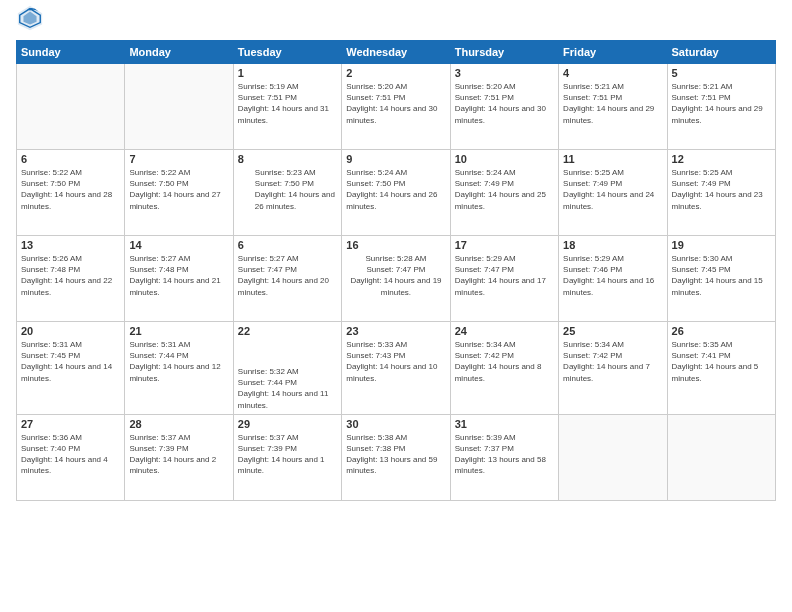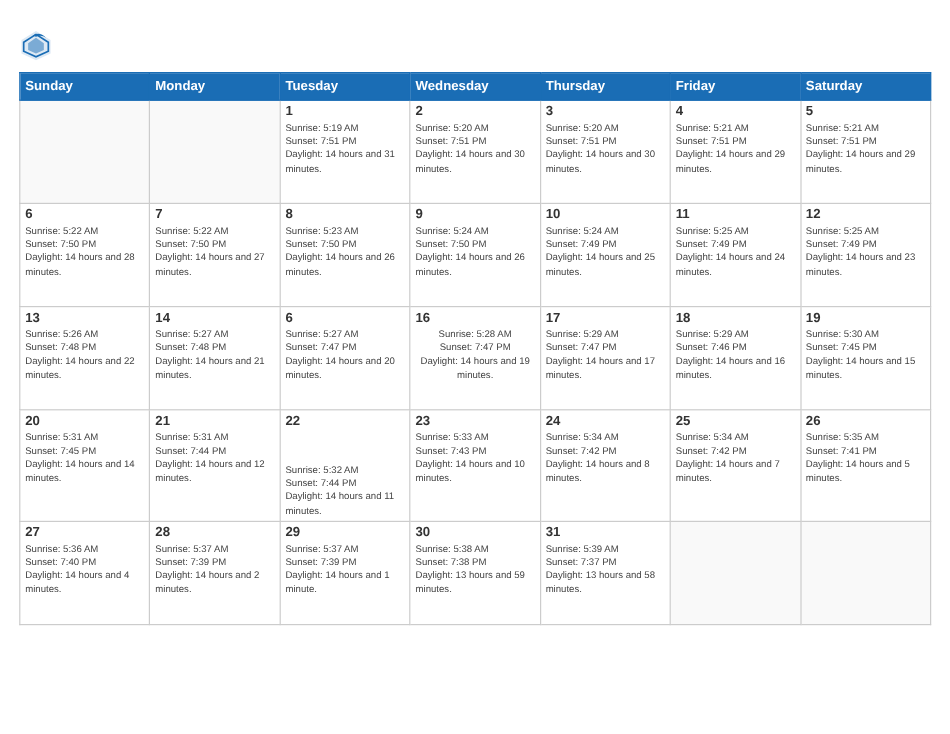--- a/index.html
+++ b/index.html
@@ -6,21 +6,21 @@
     body {
       width: 792px;
       height: 612px;
       font-family: Arial, sans-serif;
       background: #fff;
       overflow: hidden;
     }
     .page {
       width: 792px;
       height: 490px;
-      padding: 24px 16px;
+      padding: 4px 16px;
       display: flex;
       flex-direction: column;
     }
     .header {
       display: flex;
       justify-content: space-between;
       align-items: flex-start;
       margin-bottom: 8px;
     }
     .logo {
@@ -179,21 +179,21 @@
 Daylight: 14 hours and 28 minutes.</div>
           </td>
           <td>
             <span class="day-number">7</span>
             <div class="day-info" style="white-space: pre-line;">Sunrise: 5:22 AM
 Sunset: 7:50 PM
 Daylight: 14 hours and 27 minutes.</div>
           </td>
           <td>
             <span class="day-number">8</span>
-            <div class="day-info" style="white-space: pre-line;">Sunrise: 5:23 AM
+            <div class="day-info" style="white-space: pre-line; margin-left: 17px;">Sunrise: 5:23 AM
 Sunset: 7:50 PM
 Daylight: 14 hours and 26 minutes.</div>
           </td>
           <td>
             <span class="day-number">9</span>
             <div class="day-info" style="white-space: pre-line;">Sunrise: 5:24 AM
 Sunset: 7:50 PM
 Daylight: 14 hours and 26 minutes.</div>
           </td>
           <td>

